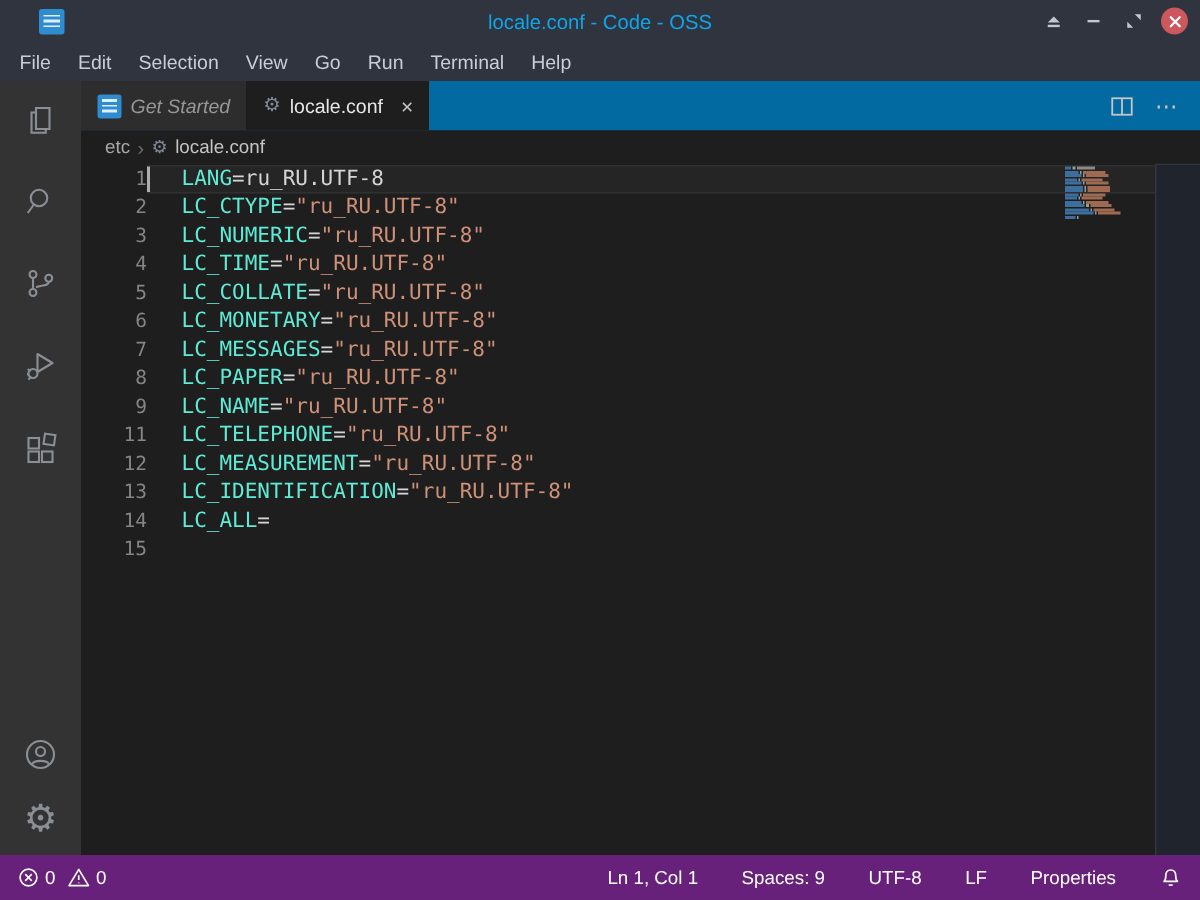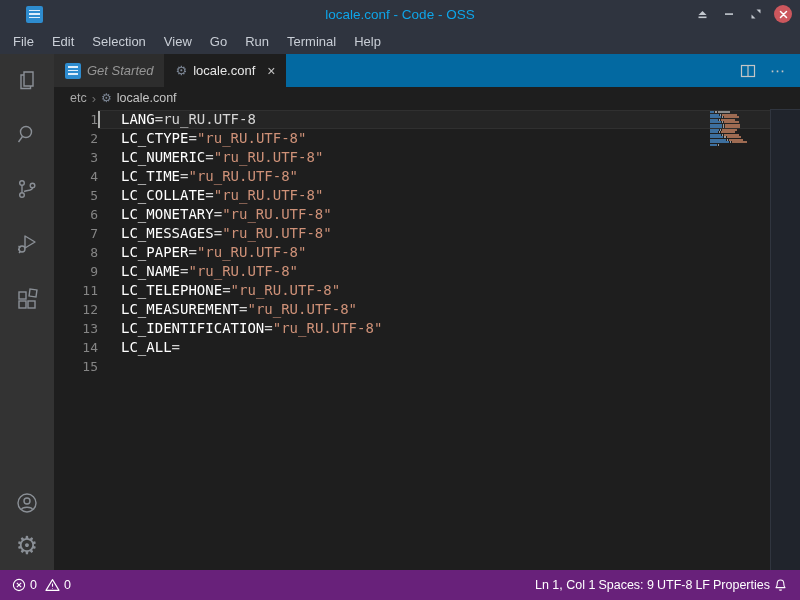--- a/index.html
+++ b/index.html
@@ -69,42 +69,42 @@
   .bc-file { color:#c5c5c5; }
 
   
   .editor { flex:1 1 auto; position:relative; overflow:hidden; padding-right:30px; }
   .code-area { padding-top:1px; }
   .line { display:flex; height:19px; font-family:"DejaVu Sans Mono", monospace; font-size:14px; line-height:19px; }
   .ln { width:44px; text-align:right; color:#858585; flex:0 0 auto; font-size:13px; }
   .code { flex:1; padding-left:23px; white-space:pre; position:relative; color:#d4d4d4; }
   .line.current .code { background:rgba(255,255,255,0.035); box-shadow: inset 0 1px 0 #303030, inset 0 -1px 0 #303030; }
   .cursor { position:absolute; left:0; top:1px; bottom:1px; width:1.5px; background:#aeafad; }
-  .tok-k { color:#ffffff; }
+  .tok-k { color:#5eead4; }
   .tok-o { color:#d4d4d4; }
   .tok-s { color:#ce9178; }
   .tok-p { color:#d4d4d4; }
 
   
   .minimap { position:absolute; top:2px; right:50px; width:40px; }
   .mini-row { height:2px; margin-bottom:0.5px; display:flex; gap:1px; }
   .mini-row b { display:block; height:2px; }
   .scrollband {
     position:absolute; top:0; right:0; bottom:0; width:30px;
     background:#20242c; border-left:1px solid #30353f; border-top:1px solid #30353f;
   }
 
   
   .statusbar {
     height:30px; background:#68217A; color:#ffffff; display:flex; align-items:center;
     padding:0 12px; font-size:12.5px; flex:0 0 auto;
   }
   .sb-left { display:flex; align-items:center; gap:5px; }
   .sb-group { display:flex; align-items:center; gap:4px; }
-  .sb-right { margin-left:auto; display:flex; gap:3px; }
+  .sb-right { margin-left:auto; display:flex; gap:29px; }
   svg { display:block; }
 </style>
 </head>
 <body>
 
 <div class="window">
 
   <div class="titlebar">
     <div class="app-icon">
         <i></i>

